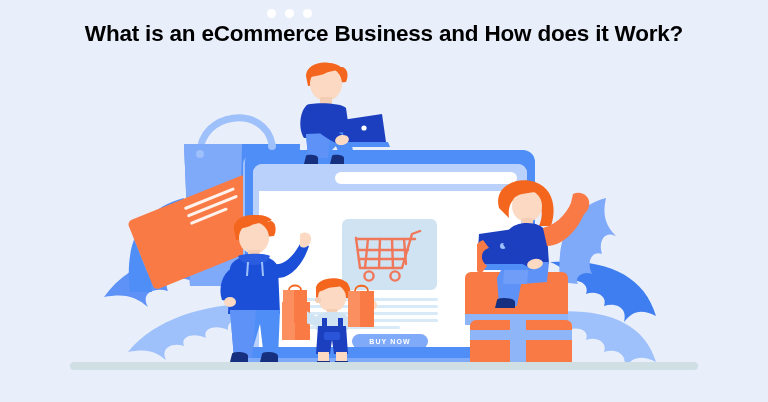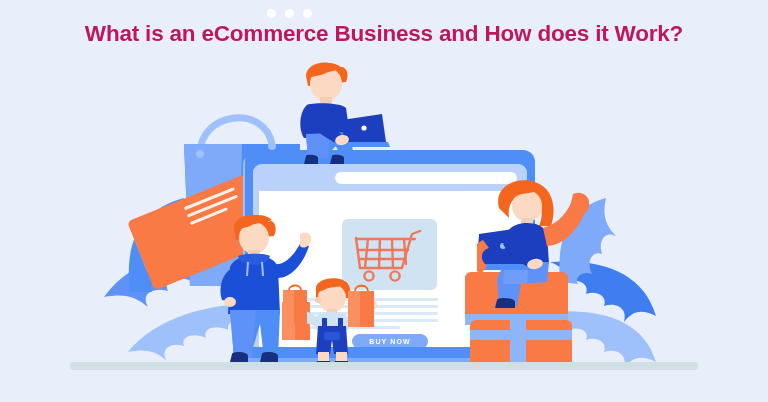--- a/index.html
+++ b/index.html
@@ -23,21 +23,21 @@
 
   
   .page-title {
     position: absolute;
     top: 20px;
     left: 0;
     width: 768px;
     text-align: center;
     font-size: 22.5px;
     font-weight: bold;
-    color: #be185d;
+    color: #000000;
     letter-spacing: -0.2px;
     line-height: 1.2;
     white-space: nowrap;
   }
 
   
   .abs { position: absolute; }
 
   
   .ground {

